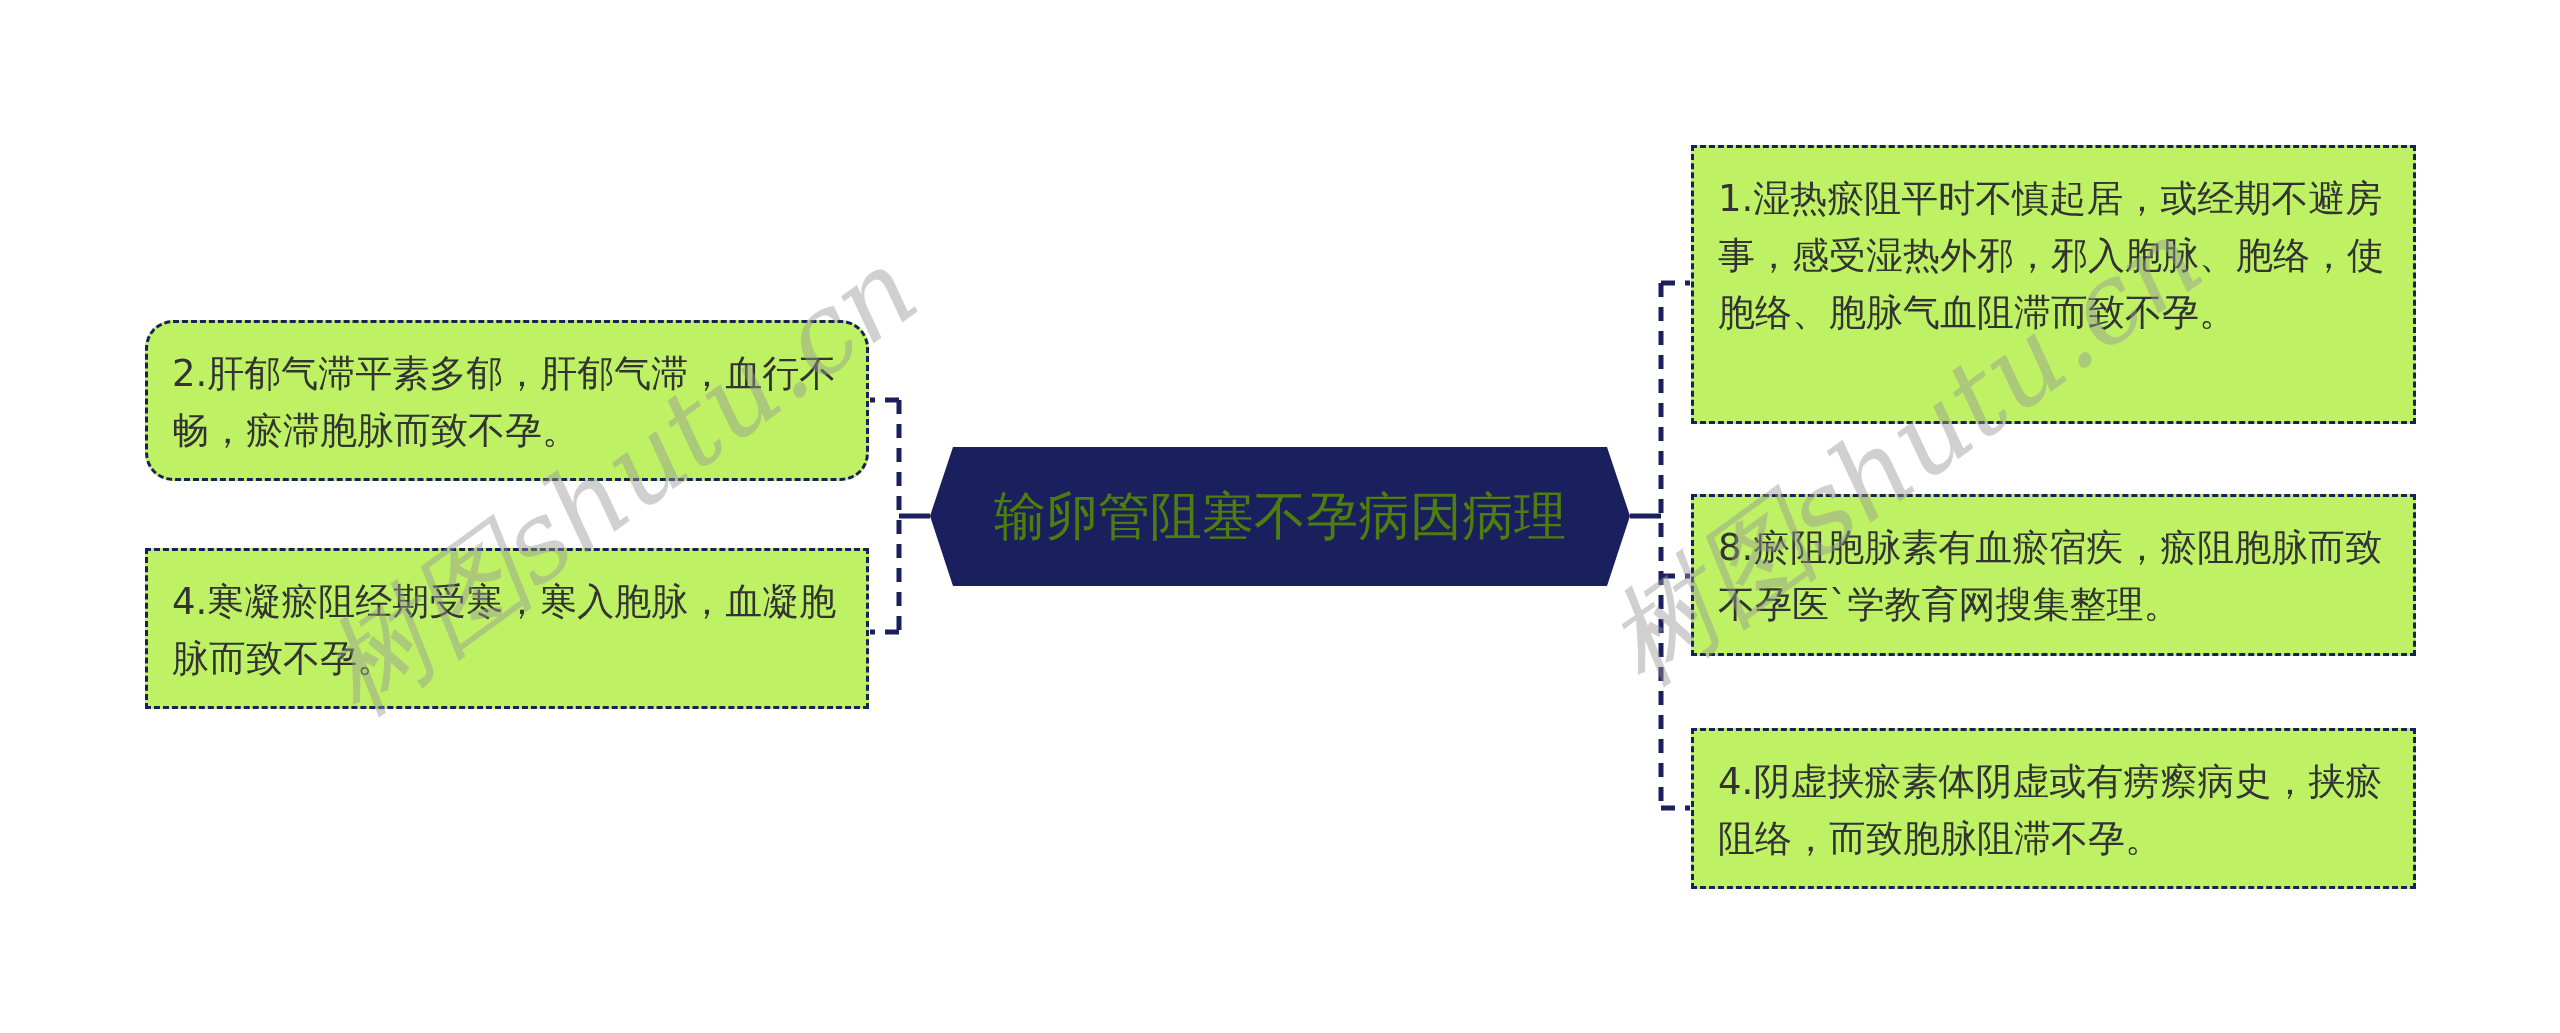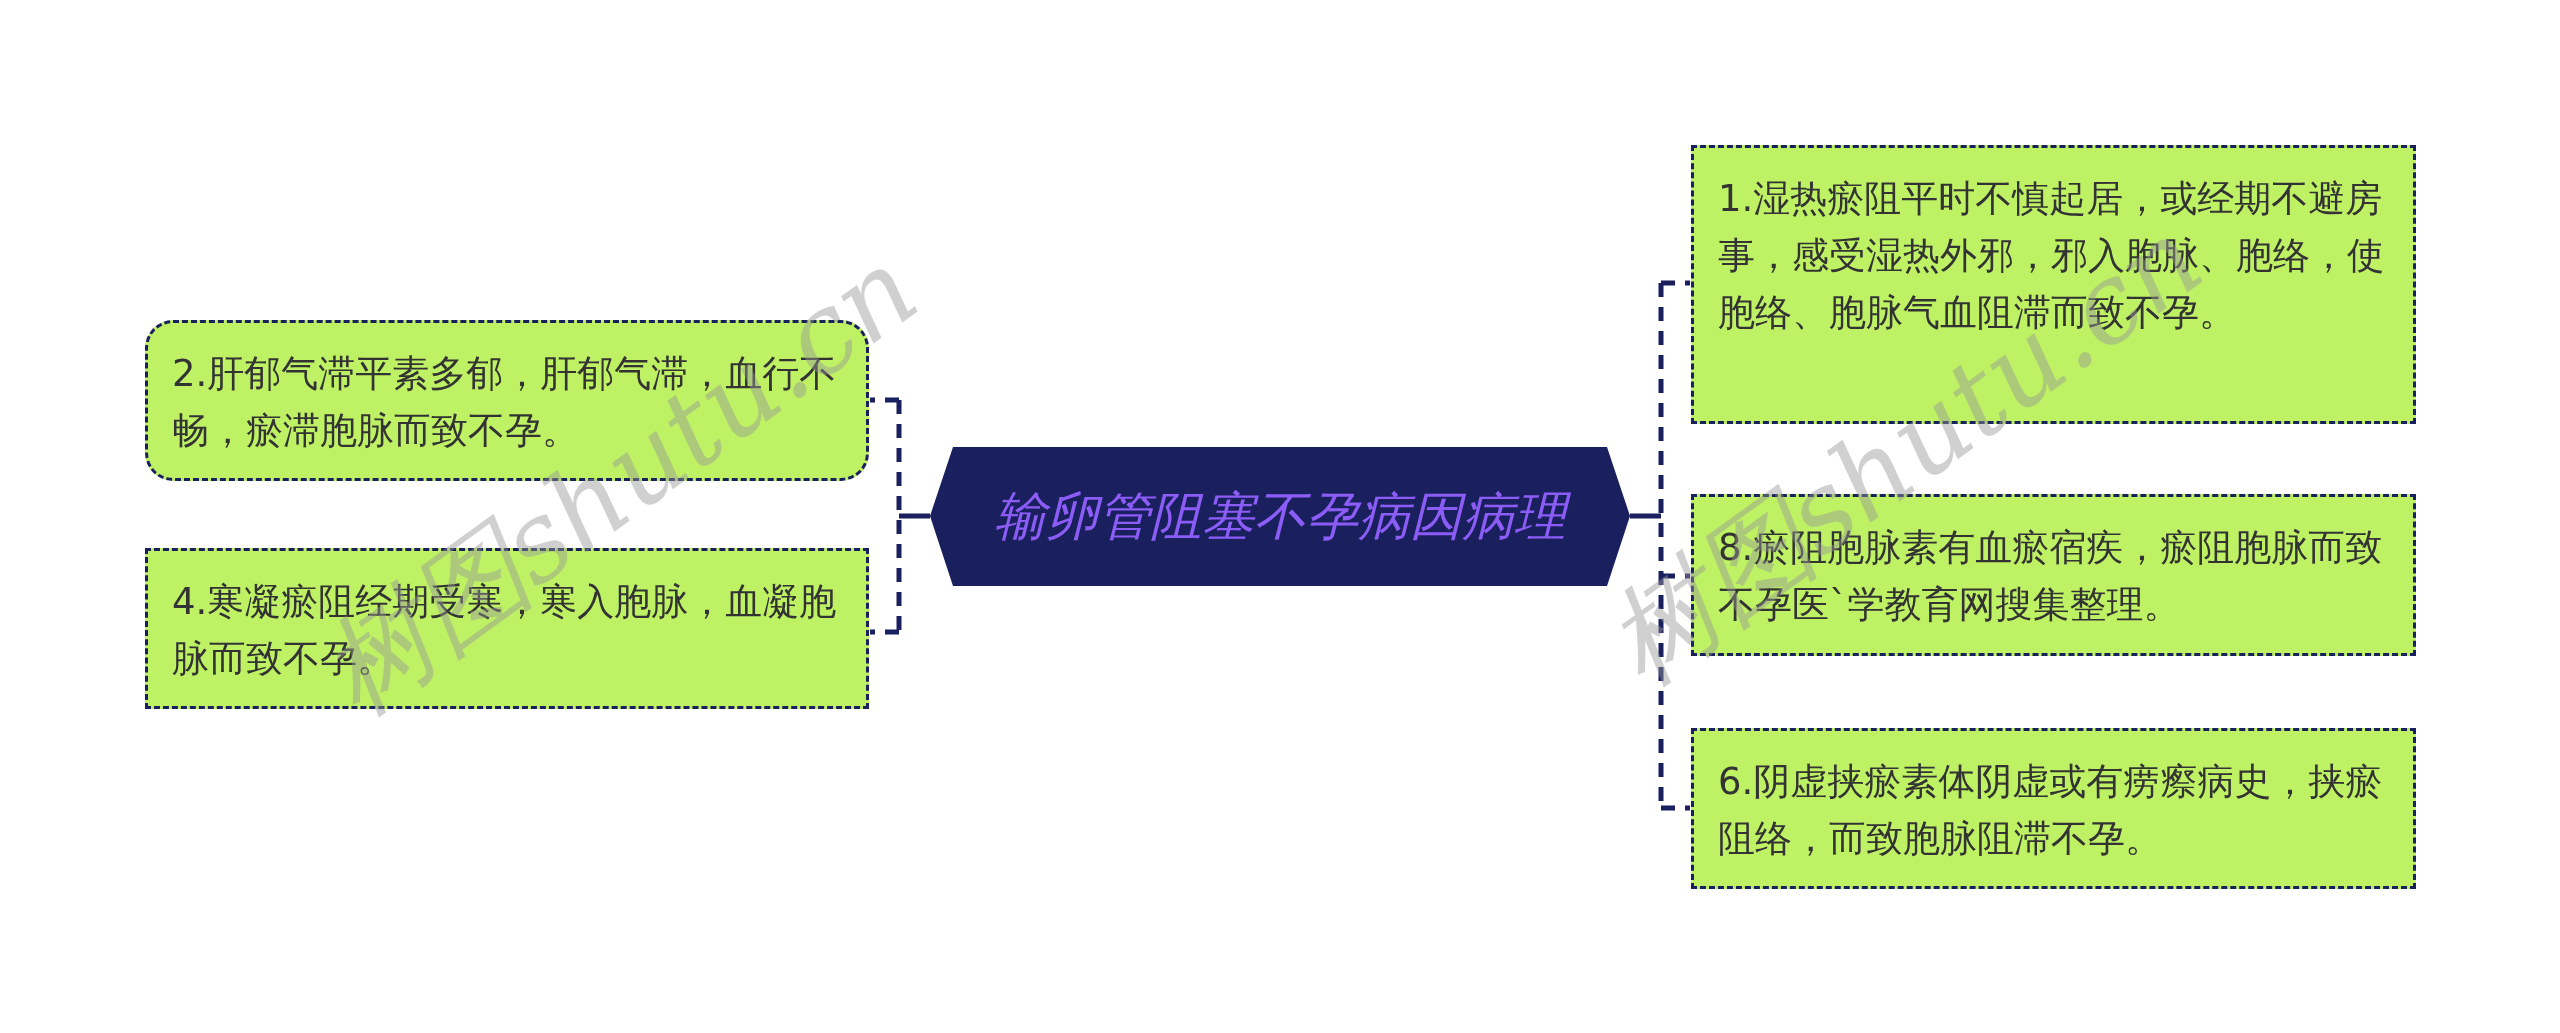--- a/index.html
+++ b/index.html
@@ -20,21 +20,21 @@
       letter-spacing: 0px;
       word-break: break-all;
     }
     .root {
       position: absolute; left: 930px; top: 447px; width: 700px; height: 139px;
     }
     .root svg { position: absolute; left: 0; top: 0; }
     .root-label {
       position: absolute; left: 0; top: 0; width: 700px; height: 139px;
       display: flex; align-items: center; justify-content: center;
-      color: #8b5cf6; font-size: 52px; letter-spacing: 0px; font-style: italic;
+      color: #4d7c0f; font-size: 52px; letter-spacing: 0px;
     }
     .watermark {
       position: absolute; color: rgba(150,150,150,0.45);
       font-family: "DejaVu Serif", "Liberation Serif", serif;
       font-style: italic; font-size: 110px; white-space: nowrap;
       transform-origin: left bottom; pointer-events: none;
     }
   </style>
 </head>
 <body>
@@ -71,18 +71,18 @@
     <span>4.寒凝瘀阻经期受寒，寒入胞脉，血凝胞脉而致不孕。</span>
   </div>
 
   <div class="node" style="left:1691px; top:145px; width:725px; height:279px;">
     <span>1.湿热瘀阻平时不慎起居，或经期不避房事，感受湿热外邪，邪入胞脉、胞络，使胞络、胞脉气血阻滞而致不孕。</span>
   </div>
   <div class="node" style="left:1691px; top:494px; width:725px; height:162px;">
     <span>8.瘀阻胞脉素有血瘀宿疾，瘀阻胞脉而致不孕医`学教育网搜集整理。</span>
   </div>
   <div class="node" style="left:1691px; top:728px; width:725px; height:161px;">
-    <span>6.阴虚挟瘀素体阴虚或有痨瘵病史，挟瘀阻络，而致胞脉阻滞不孕。</span>
+    <span>4.阴虚挟瘀素体阴虚或有痨瘵病史，挟瘀阻络，而致胞脉阻滞不孕。</span>
   </div>
 
   <div class="watermark" style="left:380px; top:600px; transform: rotate(-36deg);">树图shutu.cn</div>
   <div class="watermark" style="left:1665px; top:570px; transform: rotate(-36deg);">树图shutu.cn</div>
 </div>
 
 </body></html>

